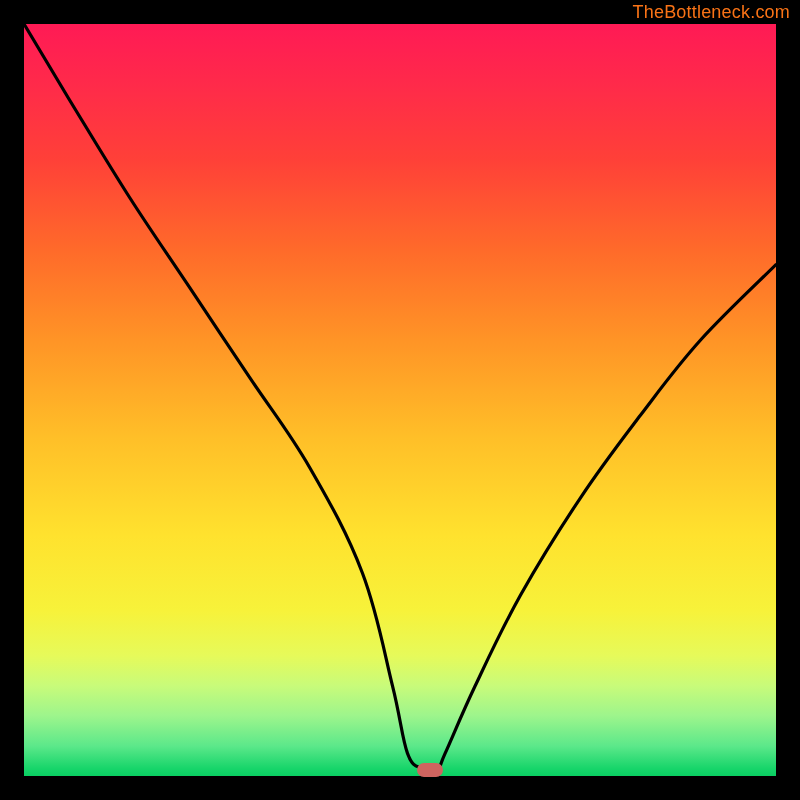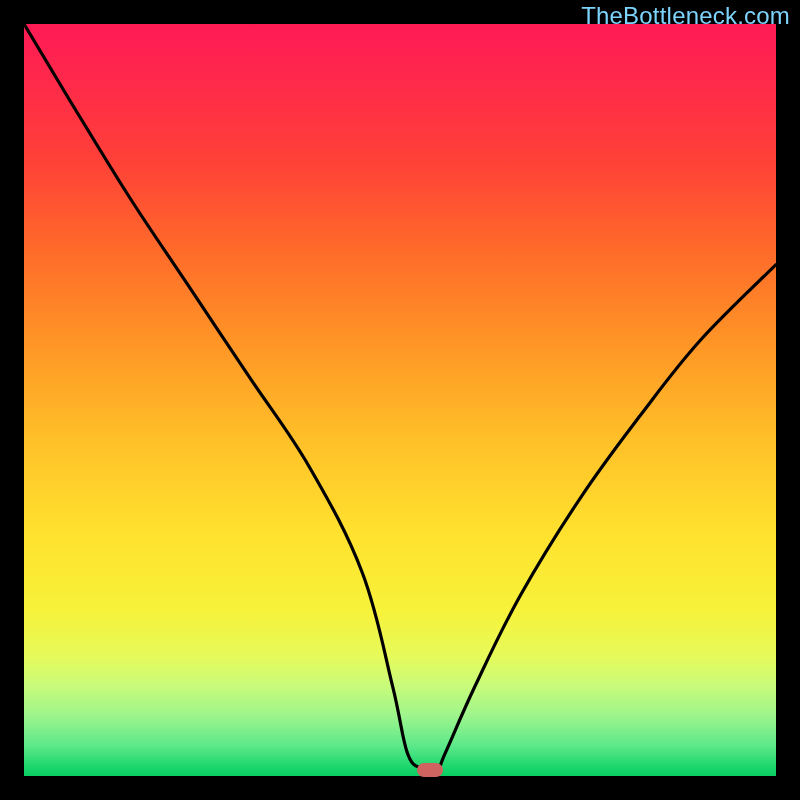--- a/index.html
+++ b/index.html
@@ -41,22 +41,22 @@
       #9df58c 92%,
       #5ce88a 96%,
       #17d56a 99%,
       #0acf62 100%
     );
   }
   .watermark {
     position: absolute;
     top: 2px;
     right: 10px;
-    color: #7dd3fc;
-    font-size: 24px;
+    color: #f97316;
+    font-size: 18px;
     font-weight: 500;
     letter-spacing: 0.2px;
     user-select: none;
   }
   svg.curve {
     position: absolute;
     left: 0;
     top: 0;
     width: 752px;
     height: 752px;

